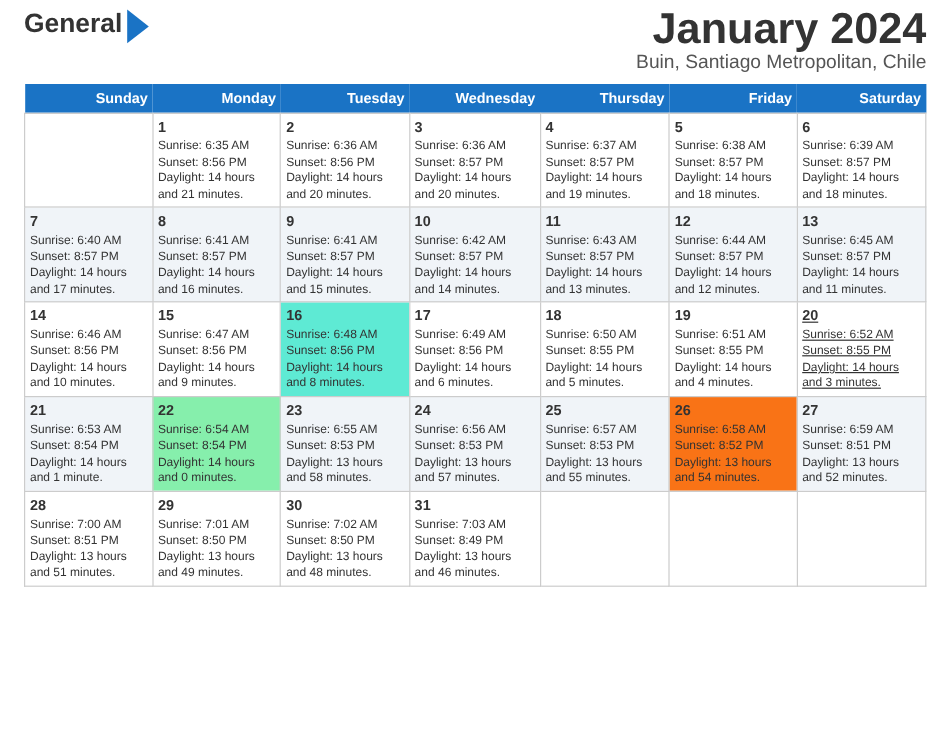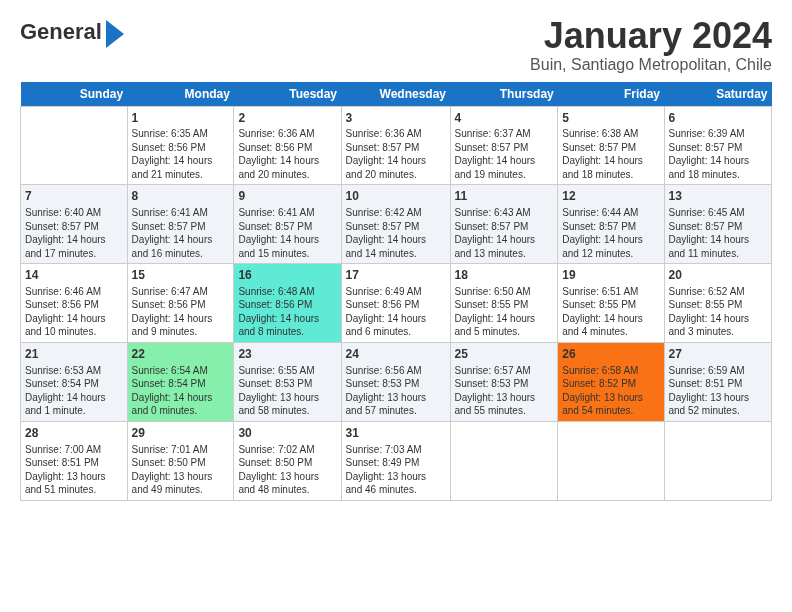--- a/index.html
+++ b/index.html
@@ -5,21 +5,21 @@
     * { margin: 0; padding: 0; box-sizing: border-box; }
     body {
       font-family: Arial, sans-serif;
       background: #fff;
       width: 792px;
       height: 612px;
       overflow: hidden;
     }
     .page {
       width: 792px;
-      padding: 16px 20px 10px 20px;
+      padding: 4px 20px 10px 20px;
     }
     .header {
       display: flex;
       justify-content: space-between;
       align-items: flex-start;
       margin-bottom: 8px;
     }
     .logo {
       display: flex;
       align-items: center;
@@ -295,21 +295,21 @@
           </td>
           <td style="background-color: rgb(255, 255, 255);">
             <div class="cell-content">
               <div class="day-number">19</div>
               <div class="cell-text">Sunrise: 6:51 AM
 Sunset: 8:55 PM
 Daylight: 14 hours
 and 4 minutes.</div>
             </div>
           </td>
-          <td style="background-color: rgb(255, 255, 255);">
+          <td style="background-color: rgb(255, 255, 255); text-decoration: underline;">
             <div class="cell-content">
               <div class="day-number">20</div>
               <div class="cell-text">Sunrise: 6:52 AM
 Sunset: 8:55 PM
 Daylight: 14 hours
 and 3 minutes.</div>
             </div>
           </td>
         </tr>
         <tr>

